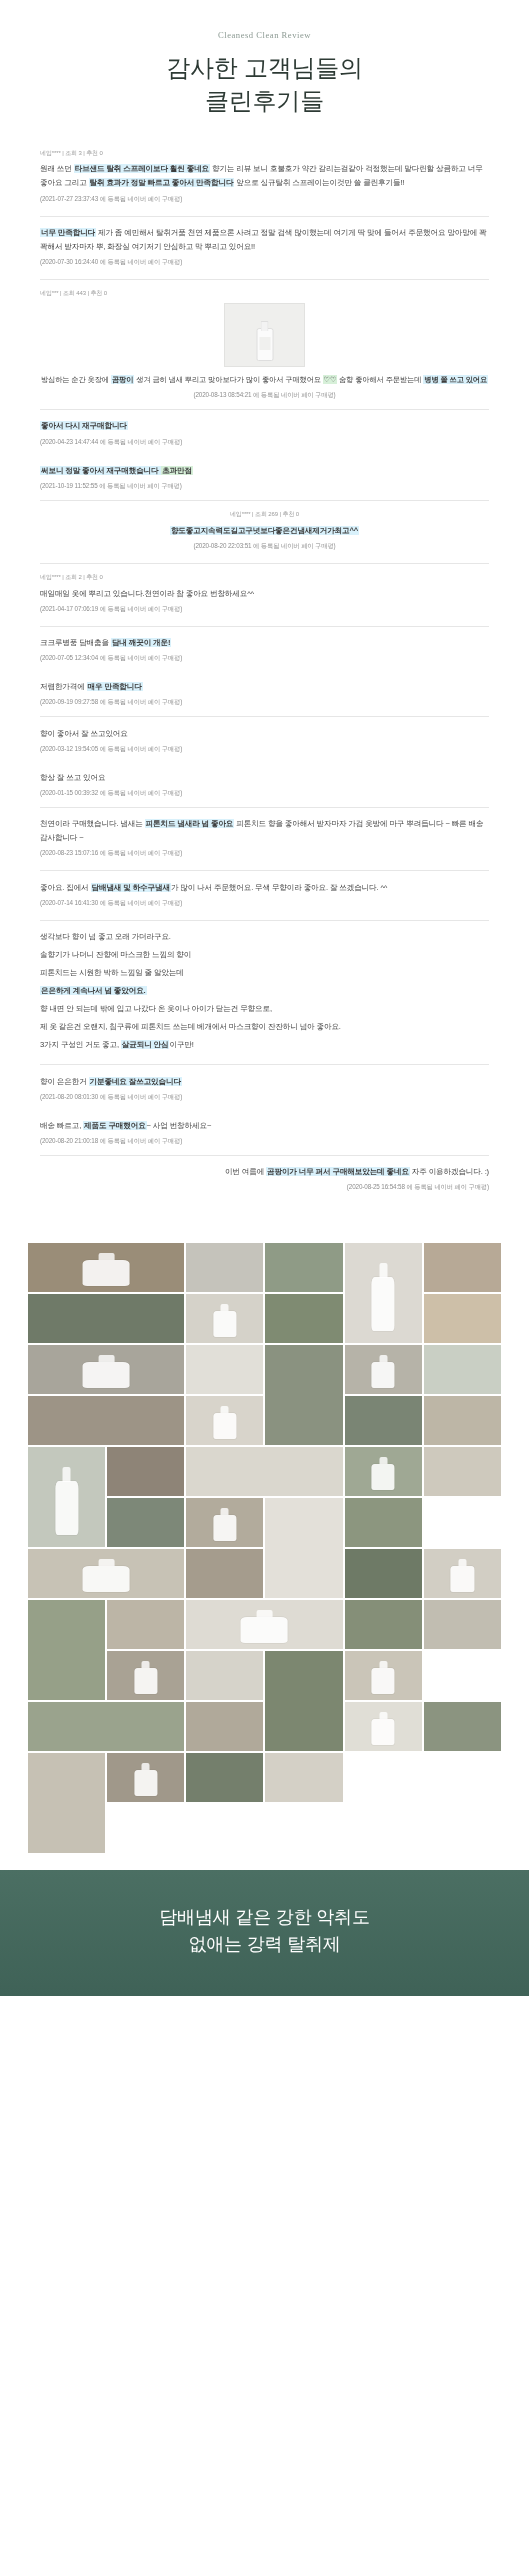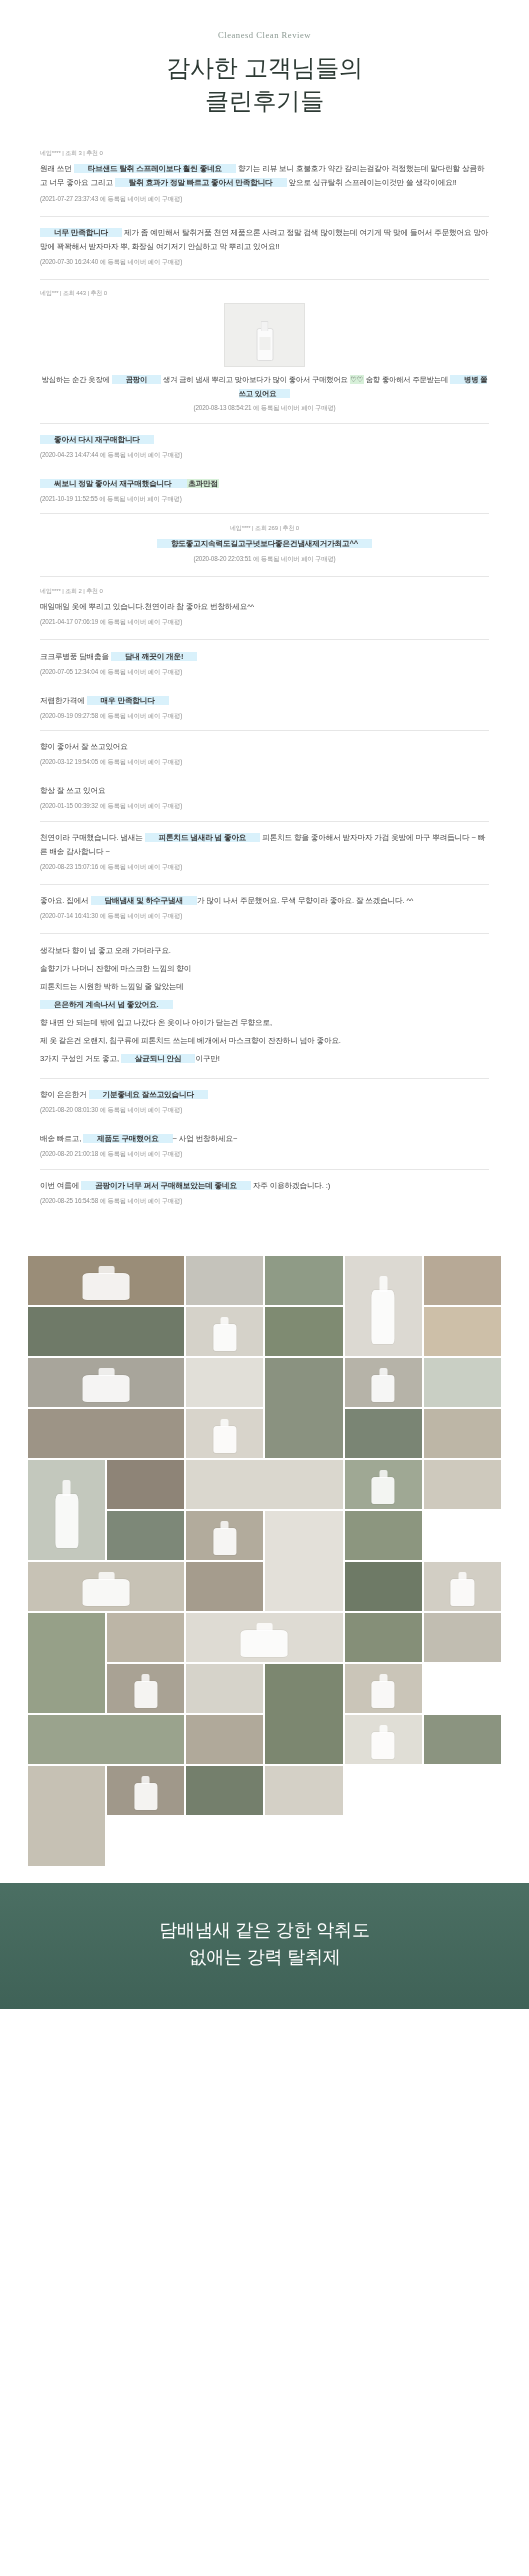--- a/index.html
+++ b/index.html
@@ -65,21 +65,21 @@
 
   .date {
     font-size: 6.3px;
     color: #8d8d8d;
     letter-spacing: -0.02em;
     margin-top: 2px;
   }
 
   .hl {
     background: #d9f1fb;
-    padding: 0 14px;
+    padding: 0 1px;
     margin-top: 20px;
   }
   .hl-green {
     background: #d7f0d9;
     padding: 0 0.7px;
   }
   .b { font-weight: bold; }
 
   hr.sep {
     border: 0;
@@ -91,21 +91,21 @@
   .row2 {
     display: flex;
     gap: 17px;
     margin-bottom: 9.3px;
     flex-direction: column;
   }
   .row2 > .col { flex: 1 1 0; min-width: 0; }
 
   
   .center { text-align: center; }
-  .right { }
+  .right { text-align: right; }
 
   
   .photo-block { margin: 6.6px 0 9.3px; }
   .photo-thumb {
     width: 81px;
     height: 64px;
     background: #efefed;
     border: 0.7px solid #e2e2e0;
     margin: 4px auto 6.6px;
     position: relative;
@@ -211,21 +211,21 @@
       <span>감사한 고객님들의</span>
       <span class="l2">클린후기들</span>
     </div>
   </div>
 
   <div class="reviews">
 
     <div class="block">
       <div class="meta">네임**** | 조회 3 | 추천 0</div>
       <p class="para">
-        <span>원래 쓰던 </span><span class="hl b">타브샌드 탈취 스프레이보다 훨씬 좋네요</span><span> 향기는 리뷰 보니 호불호가 약간 갈리는걸같아 걱정했는데 맡다린할 상큼하고 너무 좋아요 그리고 </span><span class="hl b">탈취 효과가 정말 빠르고 좋아서 만족합니다</span><span> 앞으로 싱규탈취 스프레이는이것만 쓸 생각이에요!!</span>
+        <span>원래 쓰던 </span><span class="hl b">타브샌드 탈취 스프레이보다 훨씬 좋네요</span><span> 향기는 리뷰 보니 호불호가 약간 갈리는걸같아 걱정했는데 맡다린할 상큼하고 너무 좋아요 그리고 </span><span class="hl b">탈취 효과가 정말 빠르고 좋아서 만족합니다</span><span> 앞으로 싱규탈취 스프레이는이것만 쓸 클린후기들!!</span>
       </p>
       <div class="date">(2021-07-27 23:37:43 에 등록됨 네이버 페이 구매평)</div>
     </div>
 
     <hr class="sep">
 
     <div class="block">
       <p class="para">
         <span class="hl b">너무 만족합니다</span><span> 제가 좀 예민해서 탈취거품 천연 제품으론 사려고 정말 검색 많이했는데 여기게 딱 맞에 들어서 주문했어요 망아망에 꽉꽉해서 받자마자 뿌, 화장실 여기저기 안심하고 막 뿌리고 있어요!!</span>
       </p>

